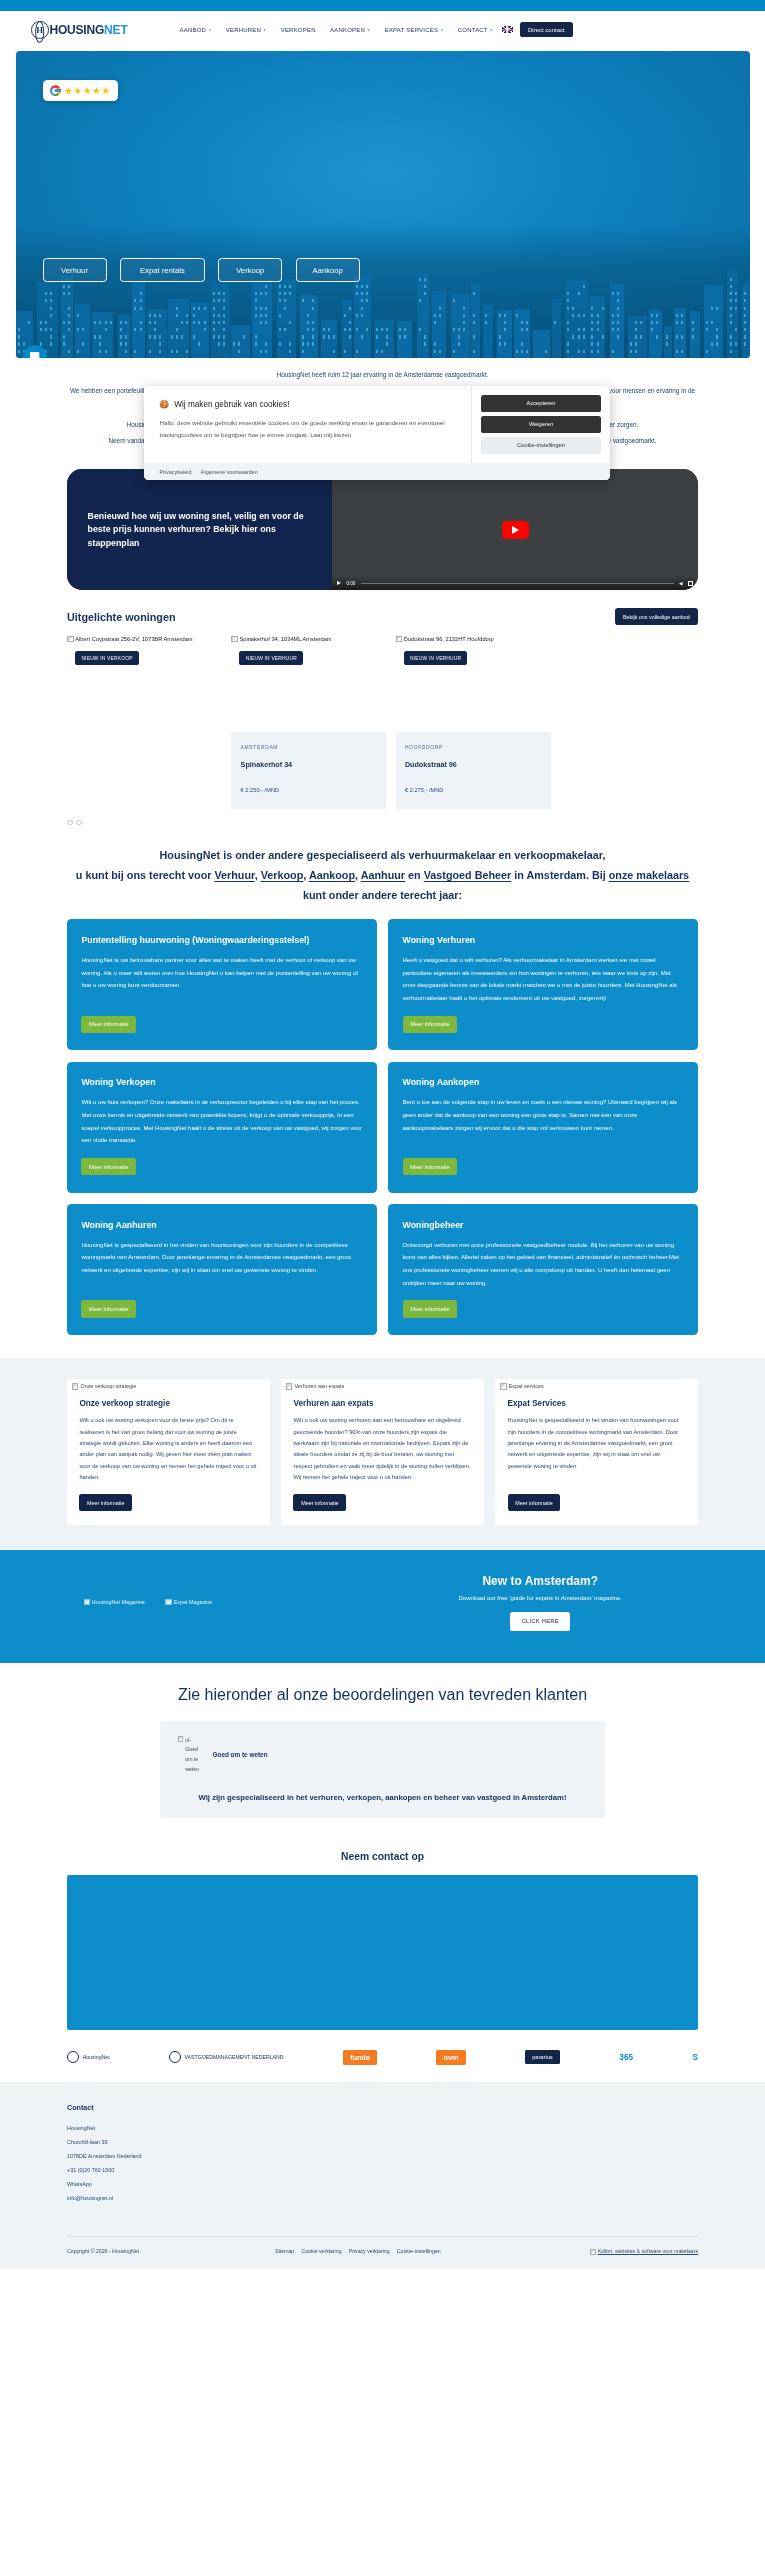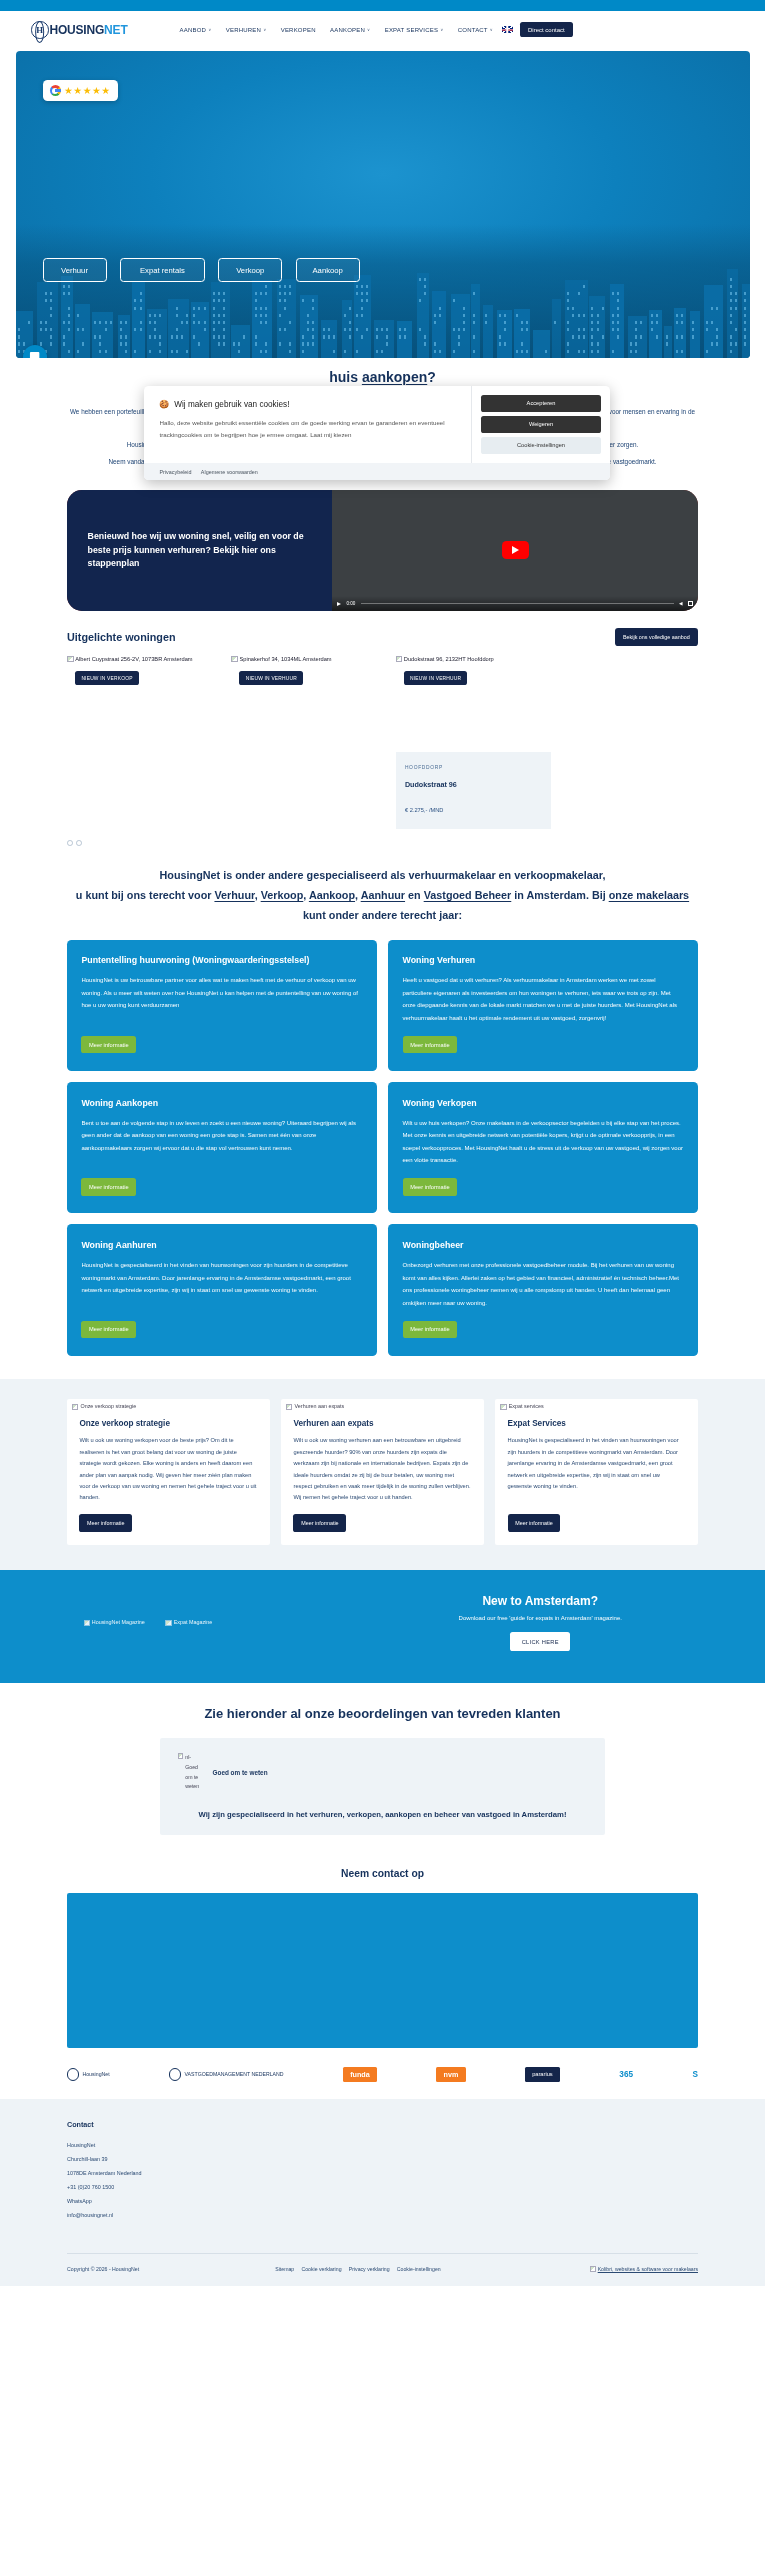--- a/index.html
+++ b/index.html
@@ -247,21 +247,21 @@
   .cta-right { width:50%; text-align:center; }
   .cta-right h2 { font-size:12px; font-weight:800; margin-bottom:7.2px;}
   .cta-right p { font-size:6px; margin-bottom:11.3px; }
   .btn-white {
     display:inline-block; background:#fff; color:#14254a; font-size:5.7px;
     padding:6.2px 11.3px; border-radius:2.6px; cursor:pointer; letter-spacing:0.3px;
   }
 
   
   .reviews { padding: 23px 0 15.5px; text-align:center; }
-  .reviews h2 { font-size:13px; font-weight:700; color:#16325c; margin-bottom:17.5px;}
+  .reviews h2 { font-size:16px; font-weight:400; color:#16325c; margin-bottom:17.5px;}
   .rbox { background:#eef3f7; border-radius:2.1px; padding: 14.4px 17.5px; margin:0 93px; text-align:left; }
   .rtop { display:flex; gap:13.4px; align-items:flex-start; font-size:5.2px; color:#445; line-height:1.9;}
   .rtop .col { display:flex; gap:2.1px; }
   .rtop .ic { width:5.7px;height:5.7px;flex:0 0 5.7px; border:0.5px solid #aab;
     background: linear-gradient(135deg,#cfe3c9 0 50%, #fff 50%); margin-top:0.5px;}
   .rgood { font-size:6.4px; font-weight:700; color:#16325c; align-self:center;}
   .rtag { text-align:center; font-size:7.7px; font-weight:800; color:#16325c;
     margin-top: 15.5px; line-height:1.7; }
 
   
@@ -795,23 +795,20 @@
       <div class="ck-btn ck-light">Cookie-instellingen</div>
     </div>
   </div>
   <div class="cookie-foot">
     <span>Privacybeleid</span>
     <span>Algemene voorwaarden</span>
   </div>
 </div>
 
 <section class="wrap intro">
-  <h1>
-    <span>huis </span><u>aankopen</u><span>?</span>
-  </h1>
   <p>HousingNet heeft ruim 12 jaar ervaring in de Amsterdamse vastgoedmarkt.</p>
   <p>We hebben een portefeuille van meer dan 1500 woningen die we verhuren voor particuliere eigenaren en investeerders en zijn zeer actief in de verkoop- en aankoopsector. Door onze passie voor mensen en ervaring in de Amsterdamse vastgoedmarkt, bieden wij onze opdrachtgevers een op hun situatie toegepaste dienstverlening aan.</p>
   <p>HousingNet begeleidt u van A tot Z, met een persoonlijke aanpak. Wij handelen direct, en door de inzet van ons brede netwerk werkt deze succesformule ook voor u. Zonder zorgen.</p>
   <p>Neem vandaag nog contact op met HousingNet en ontdek hoe wij u kunnen helpen bij het realiseren van uw vastgoed ambities. Wij ondersteunen u als betrouwbare partner in de vastgoedmarkt.</p>
 </section>
 
 <section class="wrap video-sec">
   <div class="video">
     <div class="video-left">
       <p>Benieuwd hoe wij uw woning snel, veilig en voor de beste prijs kunnen verhuren? Bekijk hier ons stappenplan</p>
@@ -847,20 +844,25 @@
     </div>
 
     <div class="pcard">
       <div class="pimg">
         <div class="brokenimg">
             <span class="ic"></span>
             <span>Spinakerhof 34, 1034ML Amsterdam</span>
           </div>
         <div class="tag">NIEUW IN VERHUUR</div>
       </div>
+      <div class="pbody">
+        <div class="pcity">AMSTERDAM</div>
+        <div class="pname">Spinakerhof 34</div>
+        <div class="pprice">€ 2.250,- /MND</div>
+      </div>
     </div>
 
 
     <div class="pcard">
       <div class="pimg">
         <div class="brokenimg">
             <span class="ic"></span>
             <span>Dudokstraat 96, 2132HT Hoofddorp</span>
           </div>
         <div class="tag">NIEUW IN VERHUUR</div>
@@ -893,27 +895,27 @@
       <h3>Puntentelling huurwoning (Woningwaarderingsstelsel)</h3>
       <p>HousingNet is uw betrouwbare partner voor alles wat te maken heeft met de verhuur of verkoop van uw woning. Als u meer wilt weten over hoe HousingNet u kan helpen met de puntentelling van uw woning of hoe u uw woning kunt verduurzamen</p>
       <div class="btn-green">Meer informatie</div>
     </div>
     <div class="scard">
       <h3>Woning Verhuren</h3>
       <p>Heeft u vastgoed dat u wilt verhuren? Als verhuurmakelaar in Amsterdam werken we met zowel particuliere eigenaren als investeerders om hun woningen te verhuren, iets waar we trots op zijn. Met onze diepgaande kennis van de lokale markt matchen we u met de juiste huurders. Met HousingNet als verhuurmakelaar haalt u het optimale rendement uit uw vastgoed, zorgenvrij!</p>
       <div class="btn-green">Meer informatie</div>
     </div>
     <div class="scard">
+      <h3>Woning Verkopen</h3>
+      <p>Wilt u uw huis verkopen? Onze makelaars in de verkoopsector begeleiden u bij elke stap van het proces. Met onze kennis en uitgebreide netwerk van potentiële kopers, krijgt u de optimale verkoopprijs, in een soepel verkoopproces. Met HousingNet haalt u de stress uit de verkoop van uw vastgoed, wij zorgen voor een vlotte transactie.</p>
+      <div class="btn-green">Meer informatie</div>
+    </div>
+    <div class="scard">
       <h3>Woning Aankopen</h3>
       <p>Bent u toe aan de volgende stap in uw leven en zoekt u een nieuwe woning? Uiteraard begrijpen wij als geen ander dat de aankoop van een woning een grote stap is. Samen met één van onze aankoopmakelaars zorgen wij ervoor dat u die stap vol vertrouwen kunt nemen.</p>
-      <div class="btn-green">Meer informatie</div>
-    </div>
-    <div class="scard">
-      <h3>Woning Verkopen</h3>
-      <p>Wilt u uw huis verkopen? Onze makelaars in de verkoopsector begeleiden u bij elke stap van het proces. Met onze kennis en uitgebreide netwerk van potentiële kopers, krijgt u de optimale verkoopprijs, in een soepel verkoopproces. Met HousingNet haalt u de stress uit de verkoop van uw vastgoed, wij zorgen voor een vlotte transactie.</p>
       <div class="btn-green">Meer informatie</div>
     </div>
     <div class="scard">
       <h3>Woning Aanhuren</h3>
       <p>HousingNet is gespecialiseerd in het vinden van huurwoningen voor zijn huurders in de competitieve woningmarkt van Amsterdam. Door jarenlange ervaring in de Amsterdamse vastgoedmarkt, een groot netwerk en uitgebreide expertise, zijn wij in staat om snel uw gewenste woning te vinden.</p>
       <div class="btn-green">Meer informatie</div>
     </div>
     <div class="scard">
       <h3>Woningbeheer</h3>
       <p>Onbezorgd verhuren met onze professionele vastgoedbeheer module. Bij het verhuren van uw woning komt van alles kijken. Allerlei zaken op het gebied van financieel, administratief én technisch beheer.Met ons professionele woningbeheer nemen wij u alle rompslomp uit handen. U heeft dan helemaal geen omkijken meer naar uw woning.</p>

